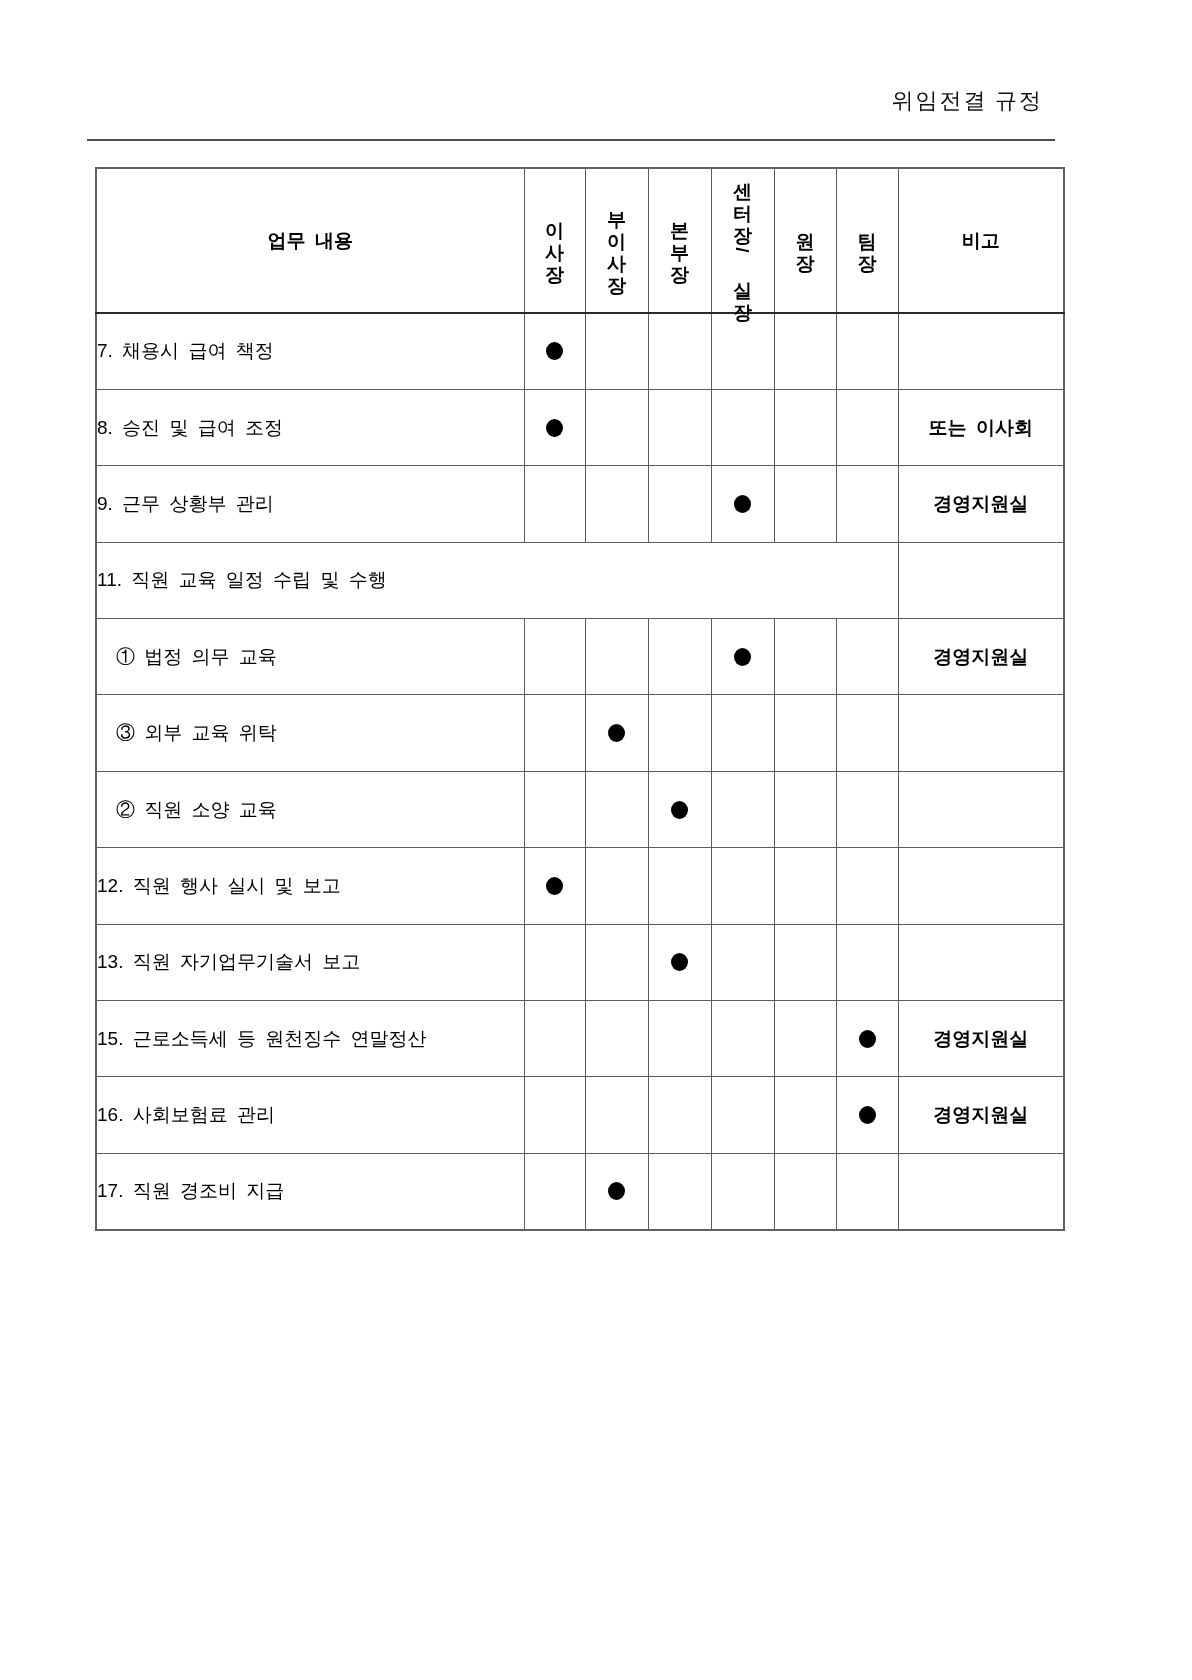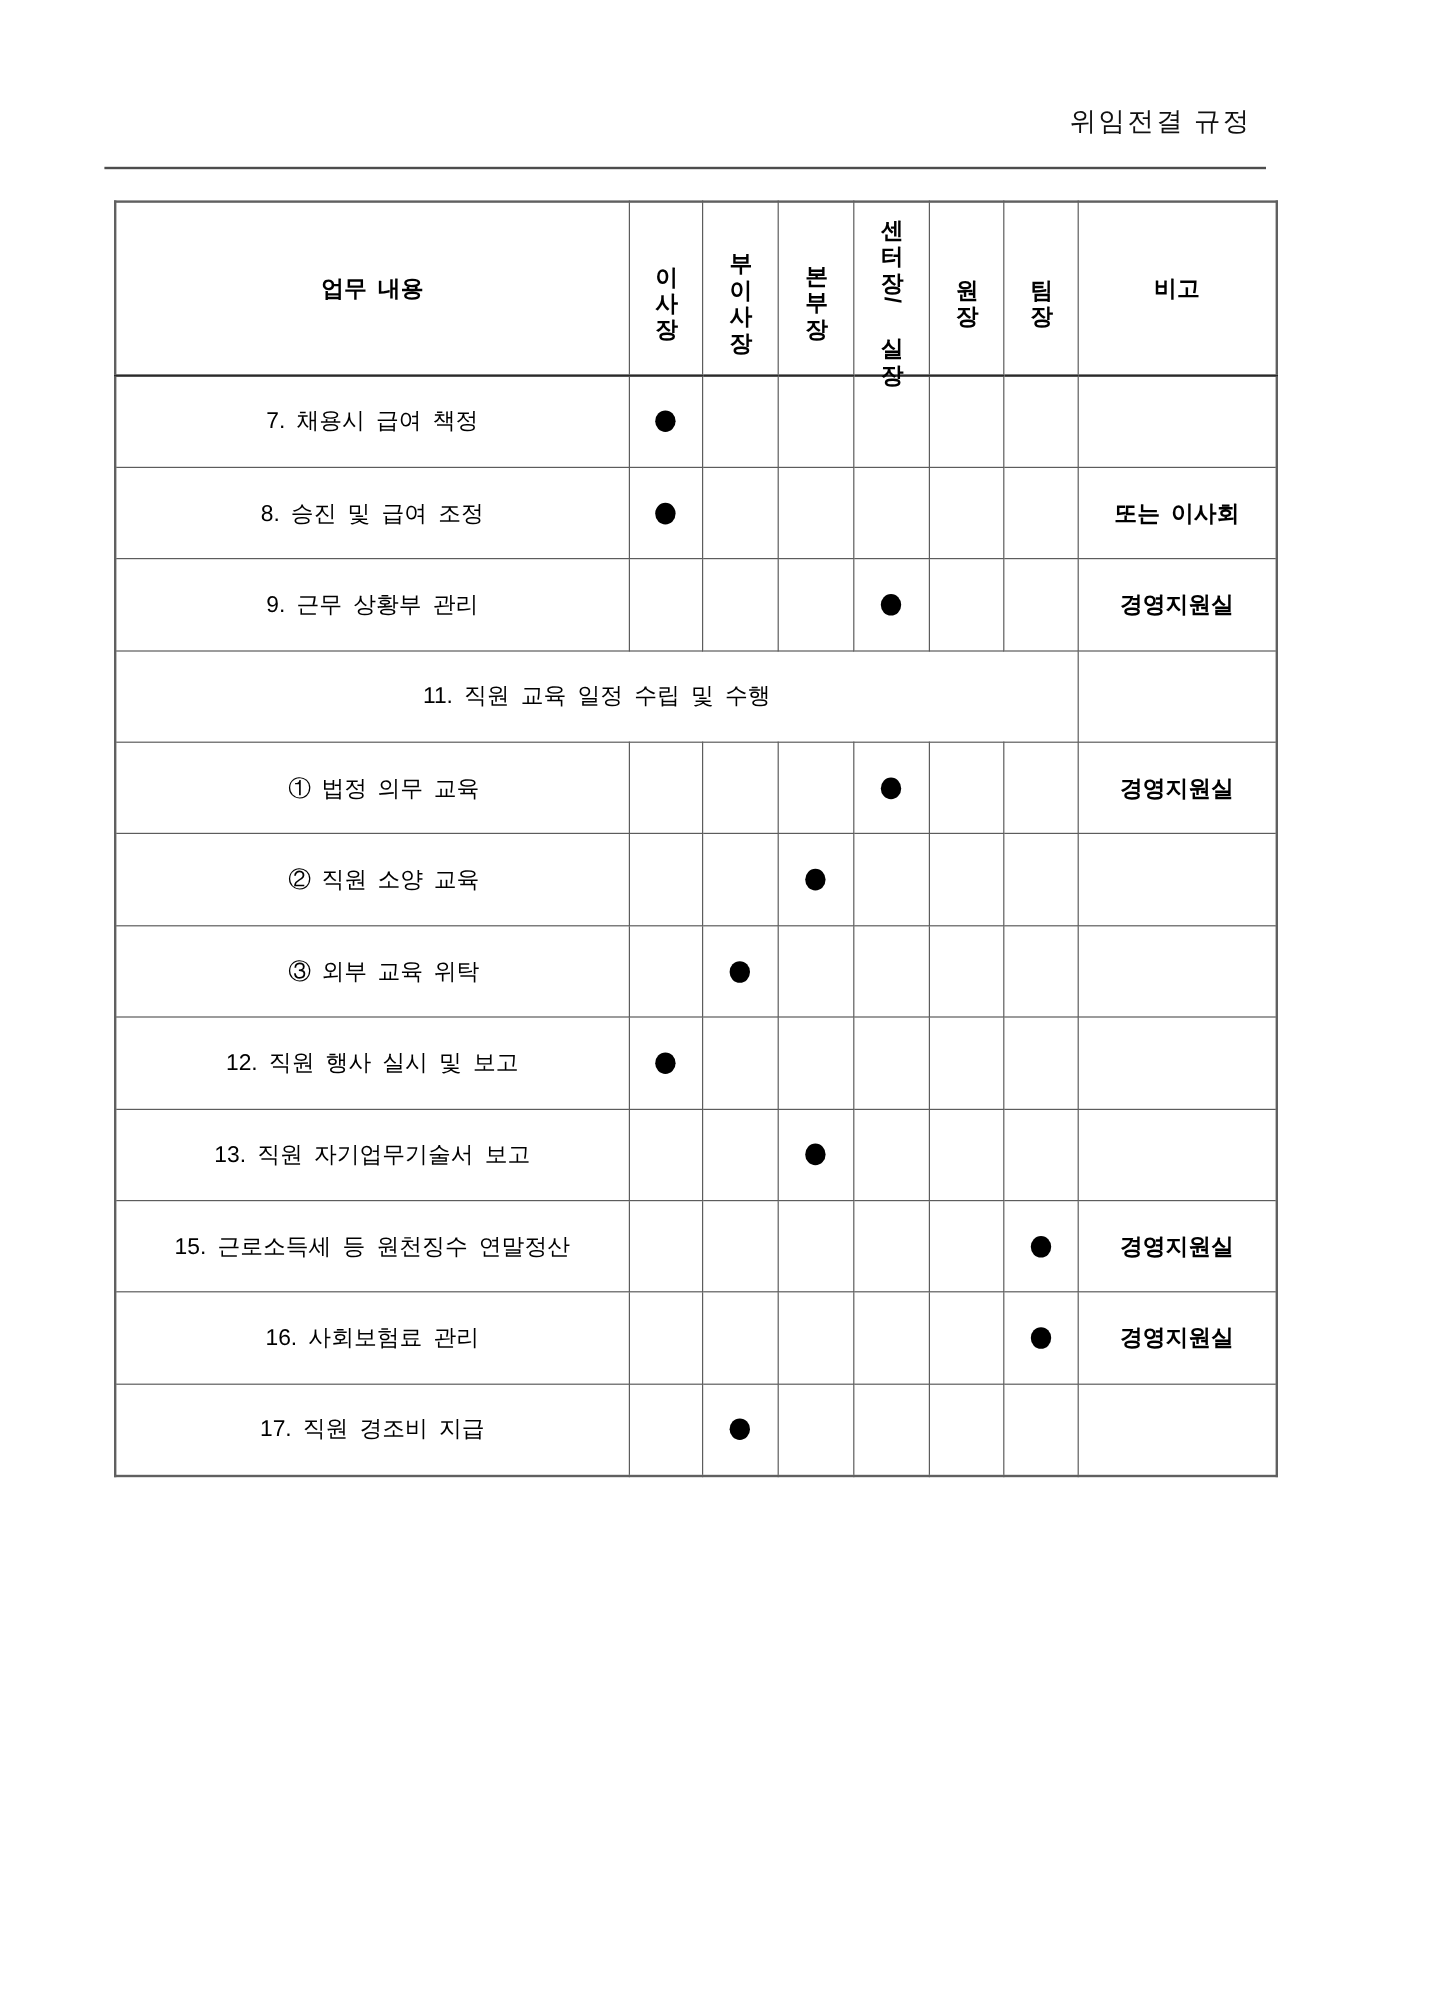--- a/index.html
+++ b/index.html
@@ -54,24 +54,24 @@
   .vtext {
     writing-mode: vertical-rl;
     text-orientation: mixed;
     margin: 0 auto;
     line-height: 1.05;
     letter-spacing: 3px;
     white-space: nowrap;
   }
 
   td.task {
-    text-align: center;
+    text-align: left;
     padding-left: 10px;
   }
-  td.task.sub { padding-left: 19px; font-family: Liberation Serif, serif; }
+  td.task.sub { padding-left: 19px; }
 
   td.mark { text-align: center; }
   .dot {
     width: 17px; height: 18px;
     background: #000;
     border-radius: 50%;
     margin: 0 auto;
   }
 
   td.remark { text-align: center; font-weight: bold; }
@@ -165,38 +165,38 @@
         <td class="mark"></td>
         <td class="mark"></td>
         <td class="mark">
           <div class="dot"></div>
         </td>
         <td class="mark"></td>
         <td class="mark"></td>
         <td class="remark">경영지원실</td>
       </tr>
       <tr>
+        <td class="task sub">③ 외부 교육 위탁</td>
+        <td class="mark"></td>
+        <td class="mark">
+          <div class="dot"></div>
+        </td>
+        <td class="mark"></td>
+        <td class="mark"></td>
+        <td class="mark"></td>
+        <td class="mark"></td>
+        <td class="remark"></td>
+      </tr>
+      <tr>
         <td class="task sub">② 직원 소양 교육</td>
         <td class="mark"></td>
         <td class="mark"></td>
         <td class="mark">
           <div class="dot"></div>
         </td>
-        <td class="mark"></td>
-        <td class="mark"></td>
-        <td class="mark"></td>
-        <td class="remark"></td>
-      </tr>
-      <tr>
-        <td class="task sub">③ 외부 교육 위탁</td>
-        <td class="mark"></td>
-        <td class="mark">
-          <div class="dot"></div>
-        </td>
-        <td class="mark"></td>
         <td class="mark"></td>
         <td class="mark"></td>
         <td class="mark"></td>
         <td class="remark"></td>
       </tr>
       <tr>
         <td class="task">12. 직원 행사 실시 및 보고</td>
         <td class="mark">
           <div class="dot"></div>
         </td>

